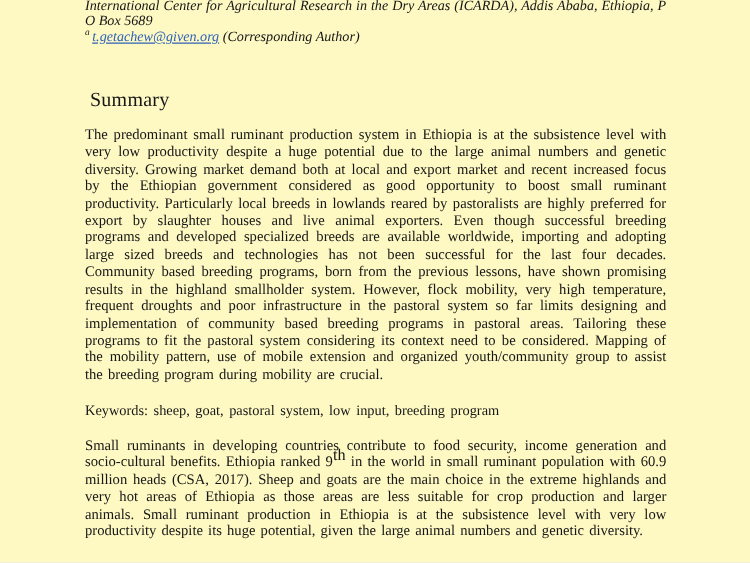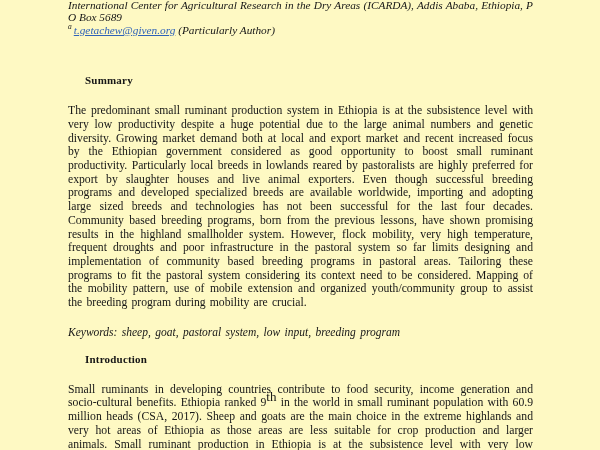--- a/index.html
+++ b/index.html
@@ -38,64 +38,62 @@
     color: #161616;
     margin-right: 2px;
     vertical-align: super;
     line-height: 0;
   }
   a.email-link {
     text-decoration: underline;
     cursor: pointer;
   }
   .section-heading {
-    font-weight: bold;
+    font-weight: normal;
     font-style: normal;
-    font-size: 11px;
+    font-size: 16px;
     line-height: 13px;
-    margin: 17px;
+    margin: 4px;
     letter-spacing: 0.2px;
   }
   .heading-summary { margin-top: 38px; }
   .heading-intro { margin-top: 14px; }
   .body-para {
     font-size: 11.7px;
     line-height: 13.7px;
     text-align: justify;
     margin: 14px 0 0 0;
     word-spacing: 1.2px;
   }
   .keywords {
-    font-style: italic;
     font-size: 11.5px;
     line-height: 13px;
     margin-top: 16px;
     word-spacing: 1.5px;
   }
   sup.ordinal {
     font-size: 13px;
     vertical-align: super;
     line-height: 0;
   }
 </style>
 </head>
 <body>
 
 <div class="page">
 
   <p class="affiliation">International Center for Agricultural Research in the Dry Areas (ICARDA), Addis Ababa, Ethiopia, P O Box 5689</p>
 
   <div class="email-line">
     <sup class="marker">a</sup><a class="email-link" style="color: rgb(46, 98, 184);">t.getachew@given.org</a>
-    <span>(Particularly Author)</span>
+    <span>(Corresponding Author)</span>
   </div>
 
   <h2 class="section-heading heading-summary">Summary</h2>
 
   <p class="body-para">The predominant small ruminant production system in Ethiopia is at the subsistence level with very low productivity despite a huge potential due to the large animal numbers and genetic diversity. Growing market demand both at local and export market and recent increased focus by the Ethiopian government considered as good opportunity to boost small ruminant productivity. Particularly local breeds in lowlands reared by pastoralists are highly preferred for export by slaughter houses and live animal exporters. Even though successful breeding programs and developed specialized breeds are available worldwide, importing and adopting large sized breeds and technologies has not been successful for the last four decades. Community based breeding programs, born from the previous lessons, have shown promising results in the highland smallholder system. However, flock mobility, very high temperature, frequent droughts and poor infrastructure in the pastoral system so far limits designing and implementation of community based breeding programs in pastoral areas. Tailoring these programs to fit the pastoral system considering its context need to be considered. Mapping of the mobility pattern, use of mobile extension and organized youth/community group to assist the breeding program during mobility are crucial.</p>
 
   <p class="keywords">Keywords: sheep, goat, pastoral system, low input, breeding program</p>
 
-  <h2 class="section-heading heading-intro">Introduction</h2>
 
   <p class="body-para"><span>Small ruminants in developing countries contribute to food security, income generation and socio-cultural benefits. Ethiopia ranked 9</span><sup class="ordinal">th</sup><span> in the world in small ruminant population with 60.9 million heads (CSA, 2017). Sheep and goats are the main choice in the extreme highlands and very hot areas of Ethiopia as those areas are less suitable for crop production and larger animals. Small ruminant production in Ethiopia is at the subsistence level with very low productivity despite its huge potential, given the large animal numbers and genetic diversity.</span></p>
 
 </div>
 
 </body></html>

